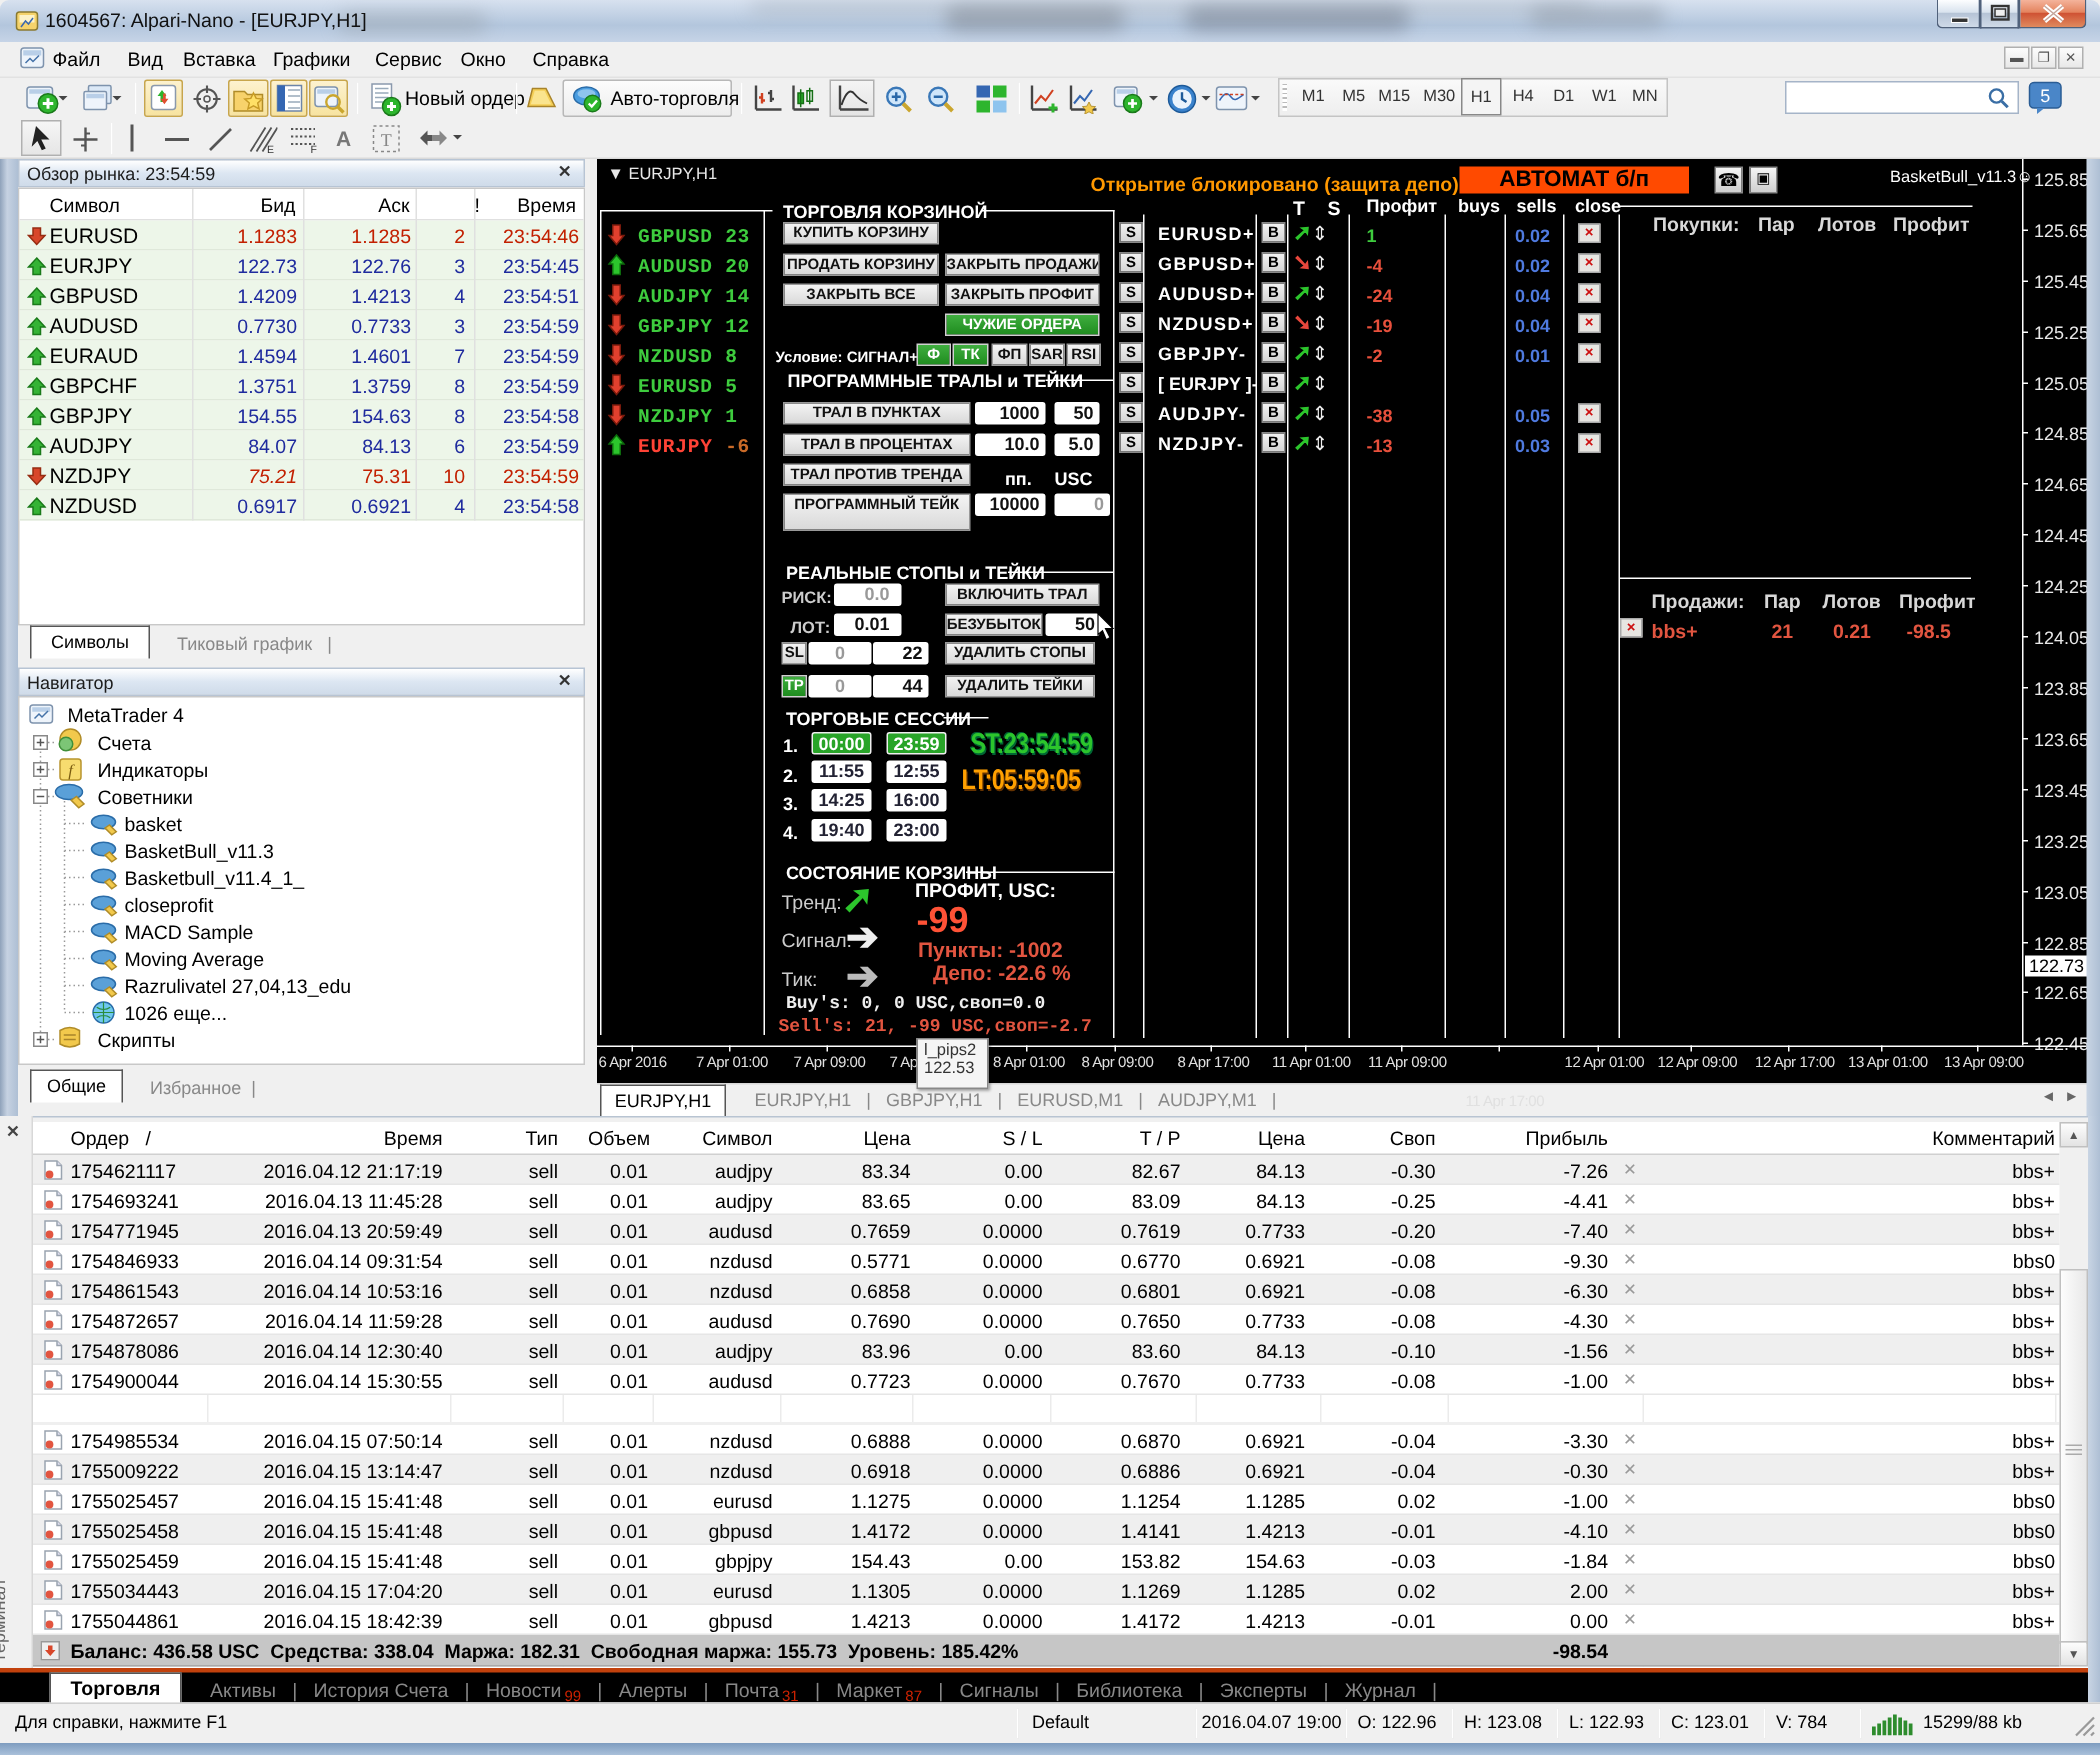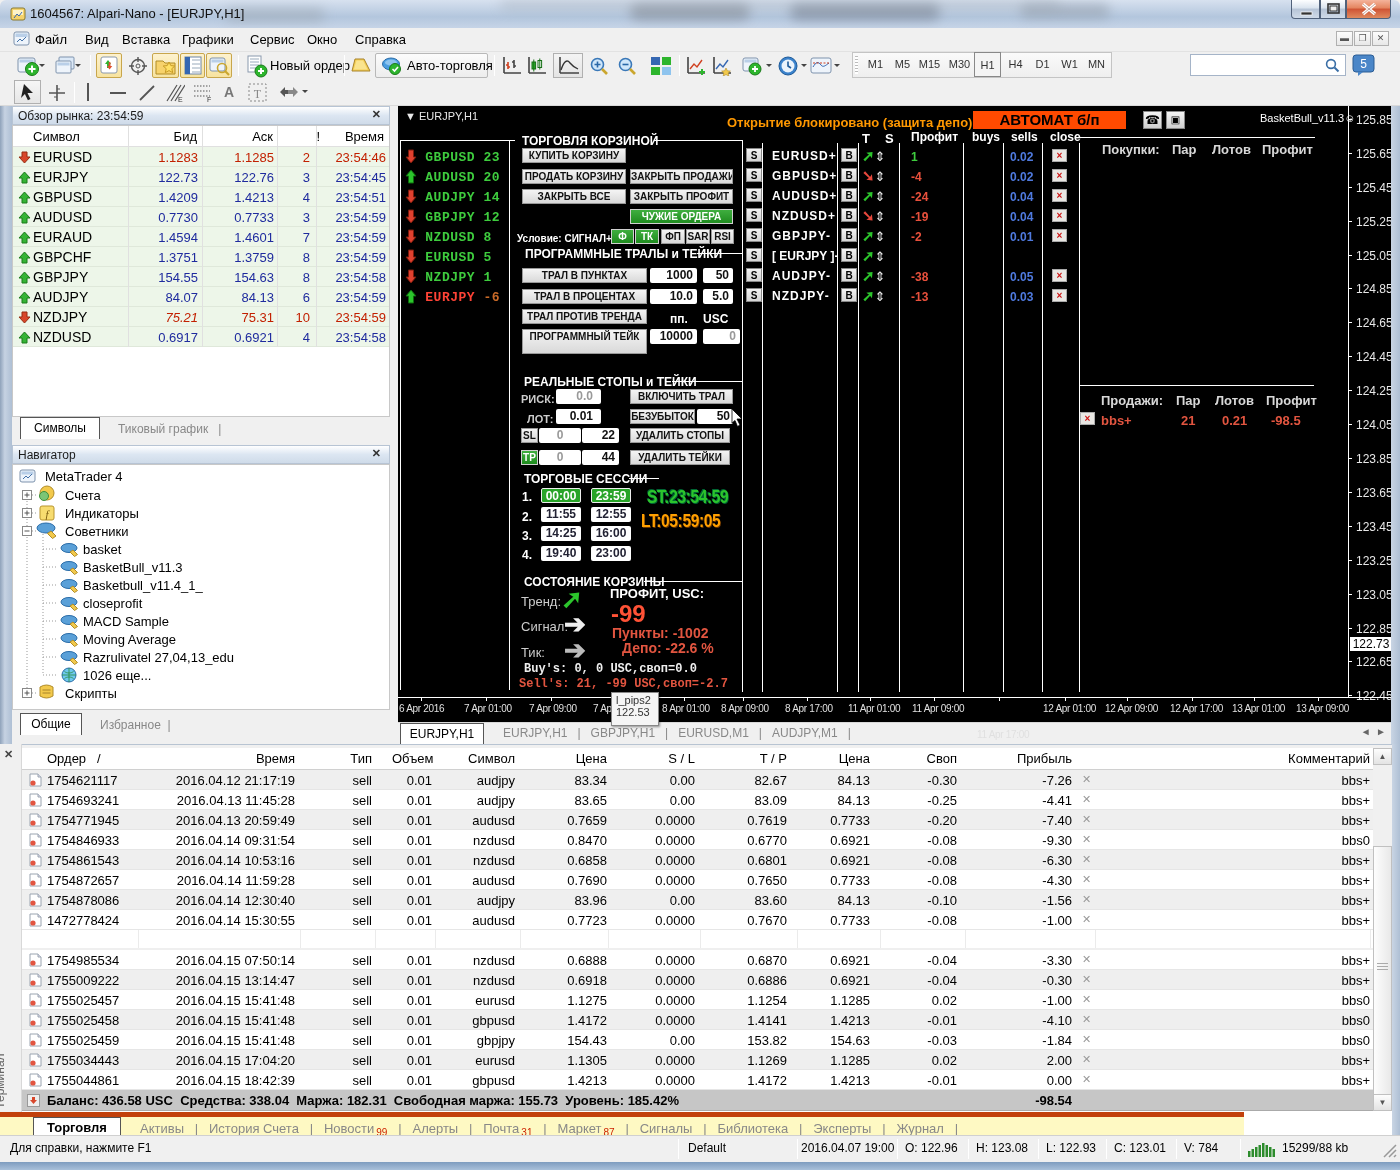--- a/index.html
+++ b/index.html
@@ -889,21 +889,21 @@
 <svg style="position:absolute;left:7px;top:3px" width="13" height="14" viewBox="0 0 13 14">
         <path d="M1 1 h8 l3 3 v9 h-11 z" fill="#fff" stroke="#9aa4b0"></path>
         <path d="M9 1 v3 h3" fill="#dde" stroke="#9aa4b0"></path>
         <circle cx="4" cy="10" r="2.6" fill="#e25540"></circle>
       </svg>
 <span class="t-cell" style="left:25px;">1754846933</span>
 <span class="t-cell" style="left:151px; width:122px; text-align:right;">2016.04.14 09:31:54</span>
 <span class="t-cell" style="left:310px; width:40px; text-align:right;">sell</span>
 <span class="t-cell" style="left:370px; width:40px; text-align:right;">0.01</span>
 <span class="t-cell" style="left:430px; width:63px; text-align:right;">nzdusd</span>
-<span class="t-cell" style="left:505px; width:80px; text-align:right;">0.8470</span>
+<span class="t-cell" style="left:505px; width:80px; text-align:right;">0.5771</span>
 <span class="t-cell" style="left:593px; width:80px; text-align:right;">0.0000</span>
 <span class="t-cell" style="left:685px; width:80px; text-align:right;">0.6770</span>
 <span class="t-cell" style="left:768px; width:80px; text-align:right;">0.6921</span>
 <span class="t-cell" style="left:855px; width:80px; text-align:right;">-0.08</span>
 <span class="t-cell" style="left:970px; width:80px; text-align:right;">-9.30</span>
 <span class="t-cell" style="left:1060px; color:#999; font-size:11px;">✕</span>
 <span class="t-cell" style="left:1228px; width:120px; text-align:right;">bbs0</span>
 </div>
 <div class="t-row" style="top:106px; background:#efefef; border-bottom:1px solid #e6e6e6;">
 <svg style="position:absolute;left:7px;top:3px" width="13" height="14" viewBox="0 0 13 14">
@@ -964,21 +964,21 @@
 <span class="t-cell" style="left:970px; width:80px; text-align:right;">-1.56</span>
 <span class="t-cell" style="left:1060px; color:#999; font-size:11px;">✕</span>
 <span class="t-cell" style="left:1228px; width:120px; text-align:right;">bbs+</span>
 </div>
 <div class="t-row" style="top:166px; background:#ffffff; border-bottom:1px solid #e6e6e6;">
 <svg style="position:absolute;left:7px;top:3px" width="13" height="14" viewBox="0 0 13 14">
         <path d="M1 1 h8 l3 3 v9 h-11 z" fill="#fff" stroke="#9aa4b0"></path>
         <path d="M9 1 v3 h3" fill="#dde" stroke="#9aa4b0"></path>
         <circle cx="4" cy="10" r="2.6" fill="#e25540"></circle>
       </svg>
-<span class="t-cell" style="left:25px;">1472778424</span>
+<span class="t-cell" style="left:25px;">1754900044</span>
 <span class="t-cell" style="left:151px; width:122px; text-align:right;">2016.04.14 15:30:55</span>
 <span class="t-cell" style="left:310px; width:40px; text-align:right;">sell</span>
 <span class="t-cell" style="left:370px; width:40px; text-align:right;">0.01</span>
 <span class="t-cell" style="left:430px; width:63px; text-align:right;">audusd</span>
 <span class="t-cell" style="left:505px; width:80px; text-align:right;">0.7723</span>
 <span class="t-cell" style="left:593px; width:80px; text-align:right;">0.0000</span>
 <span class="t-cell" style="left:685px; width:80px; text-align:right;">0.7670</span>
 <span class="t-cell" style="left:768px; width:80px; text-align:right;">0.7733</span>
 <span class="t-cell" style="left:855px; width:80px; text-align:right;">-0.08</span>
 <span class="t-cell" style="left:970px; width:80px; text-align:right;">-1.00</span>
@@ -1155,21 +1155,21 @@
 </div>
 <div style="position:absolute; left:1373px; top:4px; width:19px; height:363px; background:#f0f0f0;">
   <div style="position:absolute; left:0; top:0; width:19px; height:17px; background:linear-gradient(#fdfdfd,#e3e3e3); border:1px solid #c0c0c0; text-align:center; font-size:8px; color:#555; line-height:15px;">▲</div>
   <div style="position:absolute; left:0; top:98px; width:19px; height:250px; background:linear-gradient(90deg,#fdfdfd,#e8e8e8); border:1px solid #c0c0c0;"></div>
   <div style="position:absolute; left:4px; top:215px; width:11px; height:1px; background:#aaa;"></div>
   <div style="position:absolute; left:4px; top:218px; width:11px; height:1px; background:#aaa;"></div>
   <div style="position:absolute; left:4px; top:221px; width:11px; height:1px; background:#aaa;"></div>
   <div style="position:absolute; left:0; top:346px; width:19px; height:17px; background:linear-gradient(#fdfdfd,#e3e3e3); border:1px solid #c0c0c0; text-align:center; font-size:8px; color:#555; line-height:15px;">▼</div>
 </div>
 <div style="position:absolute; left:1392px; top:0; width:8px; height:391px; background:linear-gradient(90deg,#c9d5e4,#aebfd4);"></div>
-<div style="position:absolute; left:0; top:368px; width:1244px; height:23px; background:#fef9c3; border-top:5px solid #c2410c;">
+<div style="position:absolute; left:0; top:368px; width:1392px; height:23px; background:#000000; border-top:3px solid #c2410c;">
   <div style="position:absolute; left:33px; top:0px; width:88px; height:22px; background:#fff; border:1px solid #555; border-bottom:1px solid #fff; font-size:13px; font-weight:bold; text-align:center; line-height:20px; color:#000;">Торговля</div>
   <div style="position:absolute; left:140px; top:4px; color:#888; font-size:13px;">Активы&nbsp;&nbsp;&nbsp;|&nbsp;&nbsp;&nbsp;История Счета&nbsp;&nbsp;&nbsp;|&nbsp;&nbsp;&nbsp;Новости<span style="color:#cc2200;font-size:10px;vertical-align:-3px;"> 99</span>&nbsp;&nbsp;&nbsp;|&nbsp;&nbsp;&nbsp;Алерты&nbsp;&nbsp;&nbsp;|&nbsp;&nbsp;&nbsp;Почта<span style="color:#cc2200;font-size:10px;vertical-align:-3px;"> 31</span>&nbsp;&nbsp;&nbsp;|&nbsp;&nbsp;&nbsp;Маркет<span style="color:#cc2200;font-size:10px;vertical-align:-3px;"> 87</span>&nbsp;&nbsp;&nbsp;|&nbsp;&nbsp;&nbsp;Сигналы&nbsp;&nbsp;&nbsp;|&nbsp;&nbsp;&nbsp;Библиотека&nbsp;&nbsp;&nbsp;|&nbsp;&nbsp;&nbsp;Эксперты&nbsp;&nbsp;&nbsp;|&nbsp;&nbsp;&nbsp;Журнал&nbsp;&nbsp;&nbsp;|</div>
 </div>
 </div>
 
 <div class="abs" id="statusbar">
   <div class="sseg" style="left:10px;">Для справки, нажмите F1</div>
   <div class="ssep" style="left:678px;"></div>
   <div class="sseg" style="left:688px;">Default</div>
   <div class="ssep" style="left:797px;"></div>

